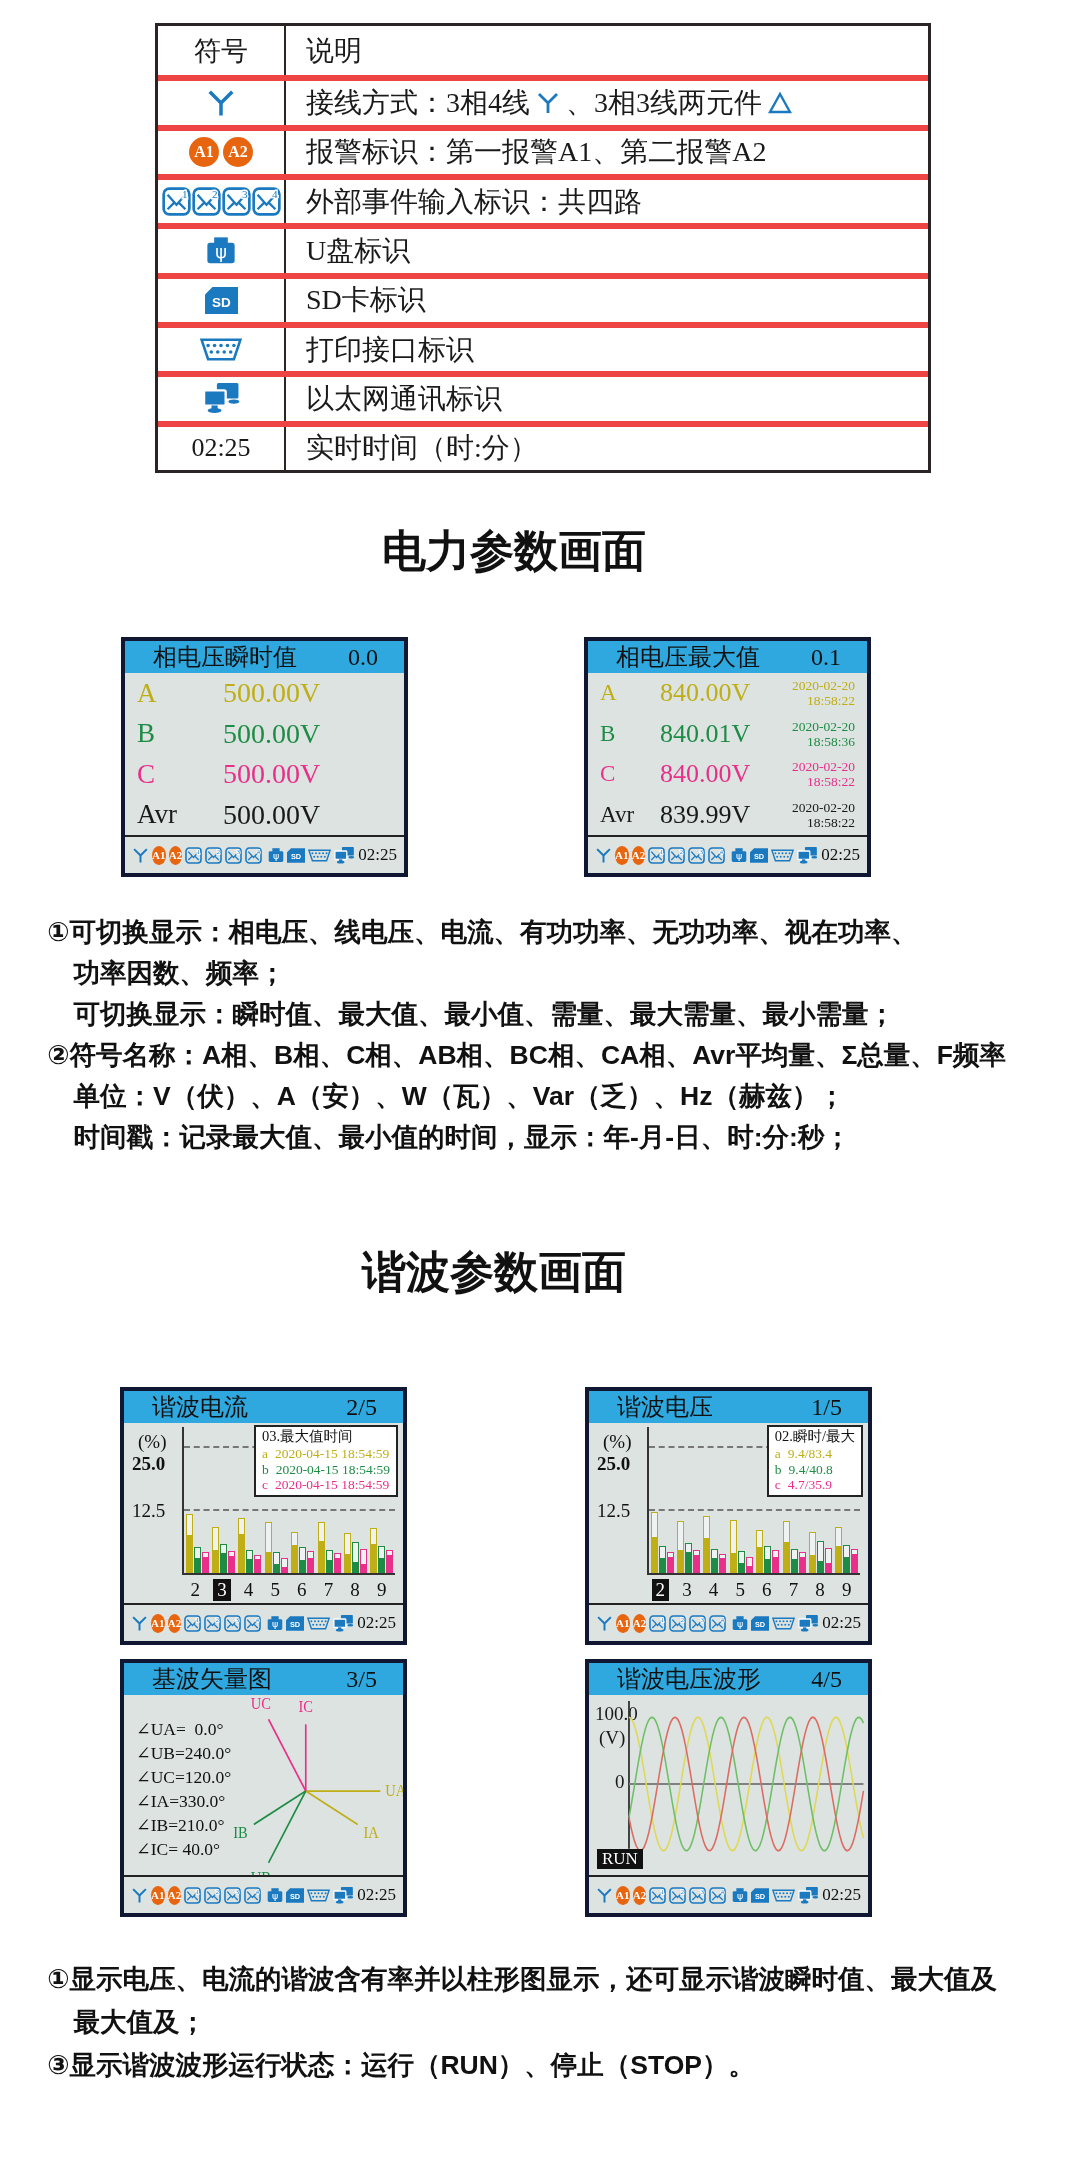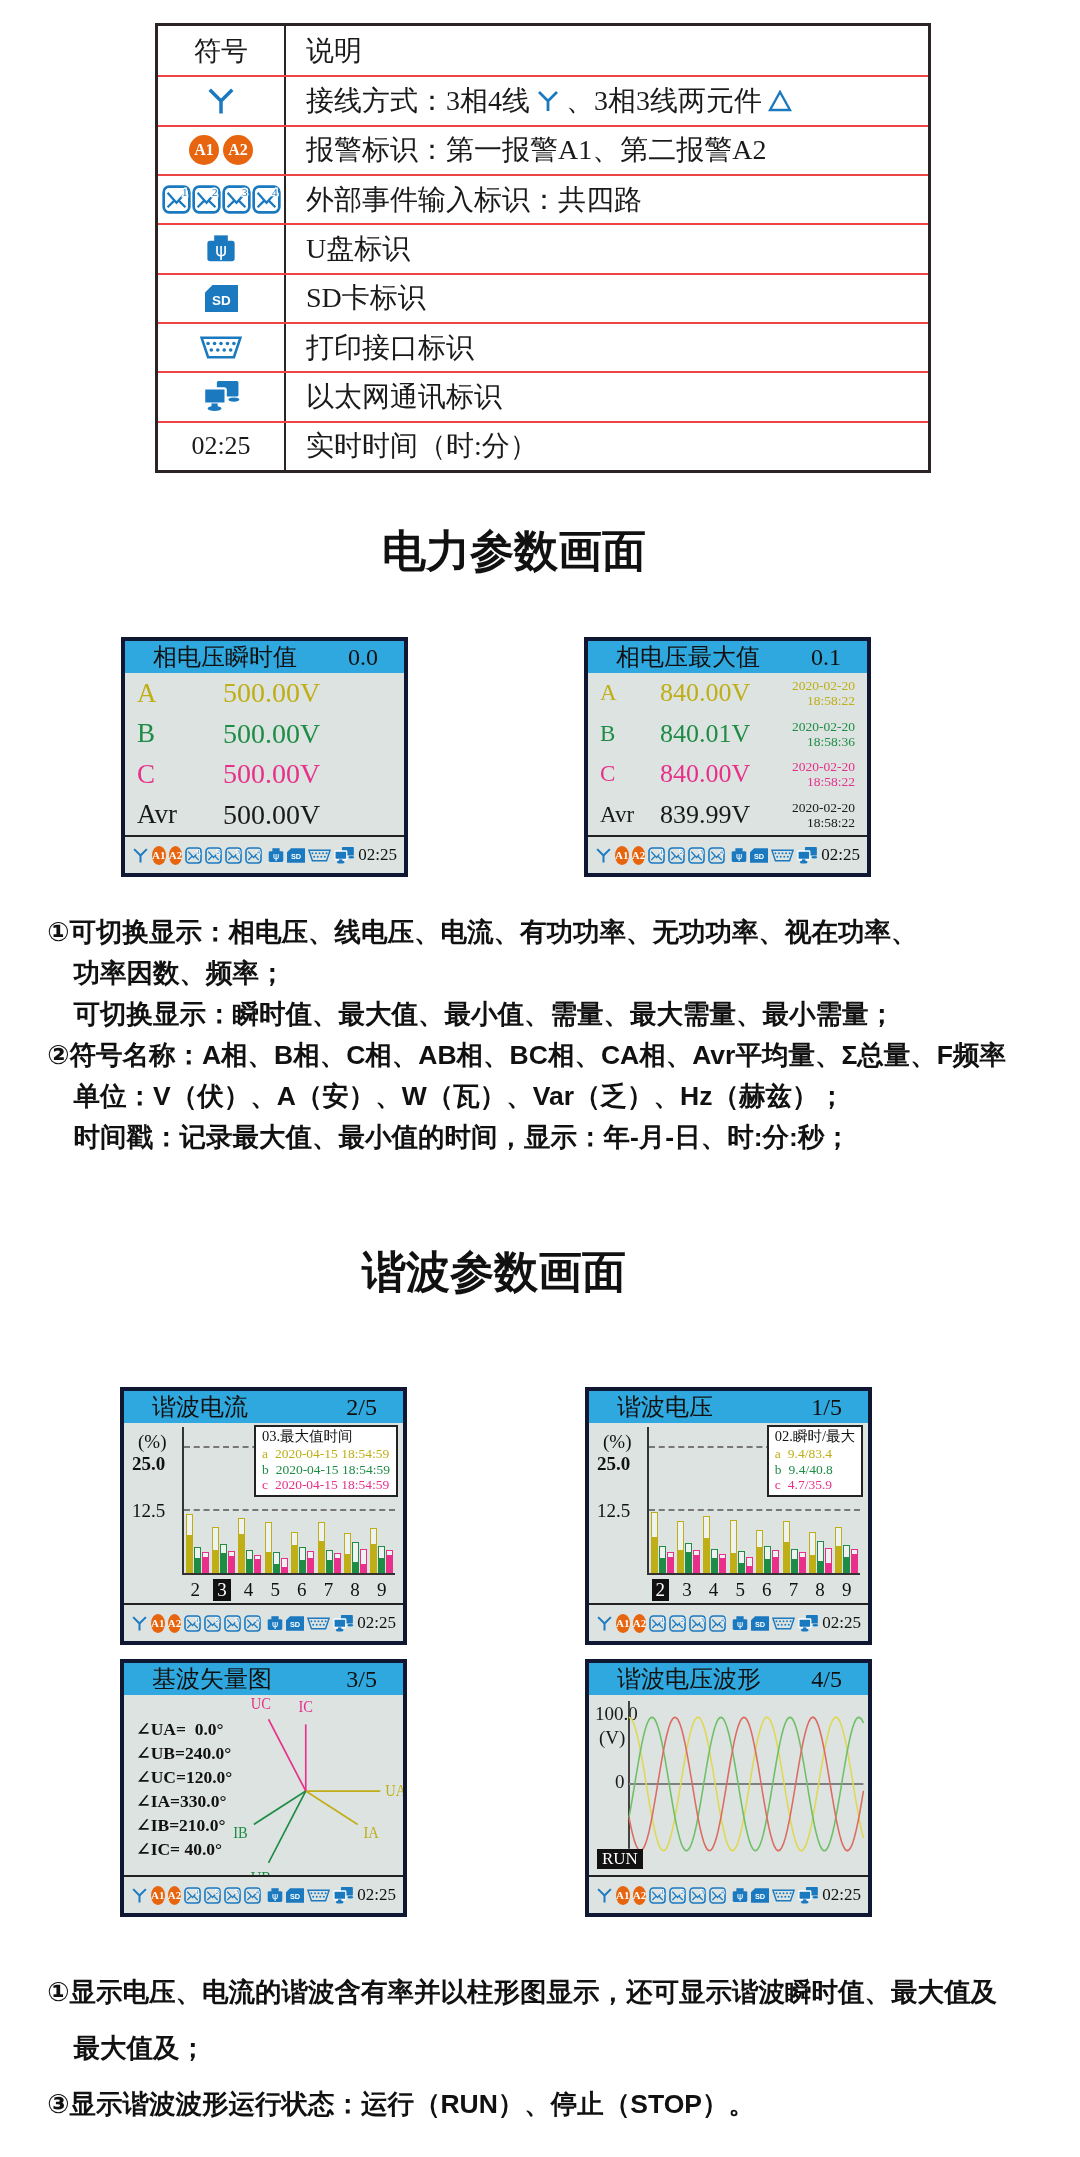--- a/index.html
+++ b/index.html
@@ -2,21 +2,21 @@
 <html><head>
 <meta charset="utf-8">
 <style>
   html,body{margin:0;padding:0;background:#fff;}
   .page{position:relative;width:1080px;height:2157px;background:#fff;overflow:hidden;
         font-family:"Liberation Serif","DejaVu Serif",serif;color:#1a1a1a;}
 
   
   .symbol-table{position:absolute;left:155px;top:23px;width:776px;height:450px;
     border:3px solid #2a2424;box-sizing:border-box;display:grid;grid-template-rows:repeat(9,1fr);}
-  .trow{display:grid;grid-template-columns:128px 1fr;border-top:2px solid #ef4444;min-height:0;}
+  .trow{display:grid;grid-template-columns:128px 1fr;border-top:6px solid #ef4444;min-height:0;}
   .trow:first-child{border-top:none;}
   .tcell-sym{display:flex;align-items:center;justify-content:center;gap:4px;
     border-right:2px solid #2a2424;font-size:27px;}
   .tcell-desc{display:flex;align-items:center;padding-left:20px;font-size:28px;gap:6px;}
 
   
   .wye path{stroke:#1b79c0;stroke-width:2.8;fill:none;}
   .tri polygon{stroke:#1b79c0;stroke-width:2.4;fill:none;}
   .badge{display:inline-flex;align-items:center;justify-content:center;border-radius:50%;
     background:#e8650f;color:#fff;font-weight:bold;}
@@ -62,21 +62,21 @@
   .lcd-max .plabel{width:60px;font-size:23px;}
   .lcd-max .pvalue{font-size:26px;}
   .ptime{margin-left:auto;text-align:right;font-size:13.5px;line-height:15px;}
 
   
   .notes{position:absolute;left:47px;width:1010px;color:#111;
     font-family:"Liberation Sans","DejaVu Sans",sans-serif;font-weight:bold;font-size:26.5px;}
   #notes-power{top:912px;}
   #notes-power div{line-height:41px;height:41px;}
   #notes-harmonic{top:1958px;}
-  #notes-harmonic div{line-height:43px;height:43px;margin-top:13px;}
+  #notes-harmonic div{line-height:43px;height:43px;}
 
   
   #hscreen-current{left:120px;top:1387px;height:258px;}
   #hscreen-voltage{left:585px;top:1387px;height:258px;}
   #hscreen-vector{left:120px;top:1659px;height:258px;}
   #hscreen-wave{left:585px;top:1659px;height:258px;}
 
   .hchart{position:absolute;inset:0;}
   .ylab{position:absolute;font-size:19px;color:#111;}
   .ylab-unit{left:14px;top:8px;}
@@ -93,21 +93,21 @@
   .xcell{flex:1;display:flex;justify-content:center;align-items:center;}
   .xv{padding:0 4px;font-size:19px;color:#111;}
   .xv.sel{background:#111;color:#fff;}
   .legend{position:absolute;top:2px;right:5px;background:#fff;border:2px solid #222;
     padding:0 6px 2px 6px;z-index:5;}
   .legend-title{font-size:14.5px;color:#111;white-space:nowrap;}
   .legend-row{display:flex;gap:7px;font-size:13.5px;line-height:15.5px;white-space:nowrap;}
 
   .fullsvg{position:absolute;inset:0;width:100%;height:100%;}
   .angles{position:absolute;left:12px;top:22px;font-size:17.5px;line-height:24px;color:#111;z-index:2;}
-  .angles div{white-space:pre;font-weight:bold;}
+  .angles div{white-space:pre;}
   .wy100{position:absolute;left:6px;top:8px;font-size:19px;}
   .wyV{position:absolute;left:10px;top:32px;font-size:19px;}
   .wy0{position:absolute;left:26px;top:76px;font-size:19px;}
   .run-badge{position:absolute;left:8px;bottom:6px;background:#111;color:#fff;
     font-size:17px;padding:0 5px;z-index:3;}
   svg text{font-family:"Liberation Serif","DejaVu Serif",serif;}
 </style>
 </head>
 <body>
 

